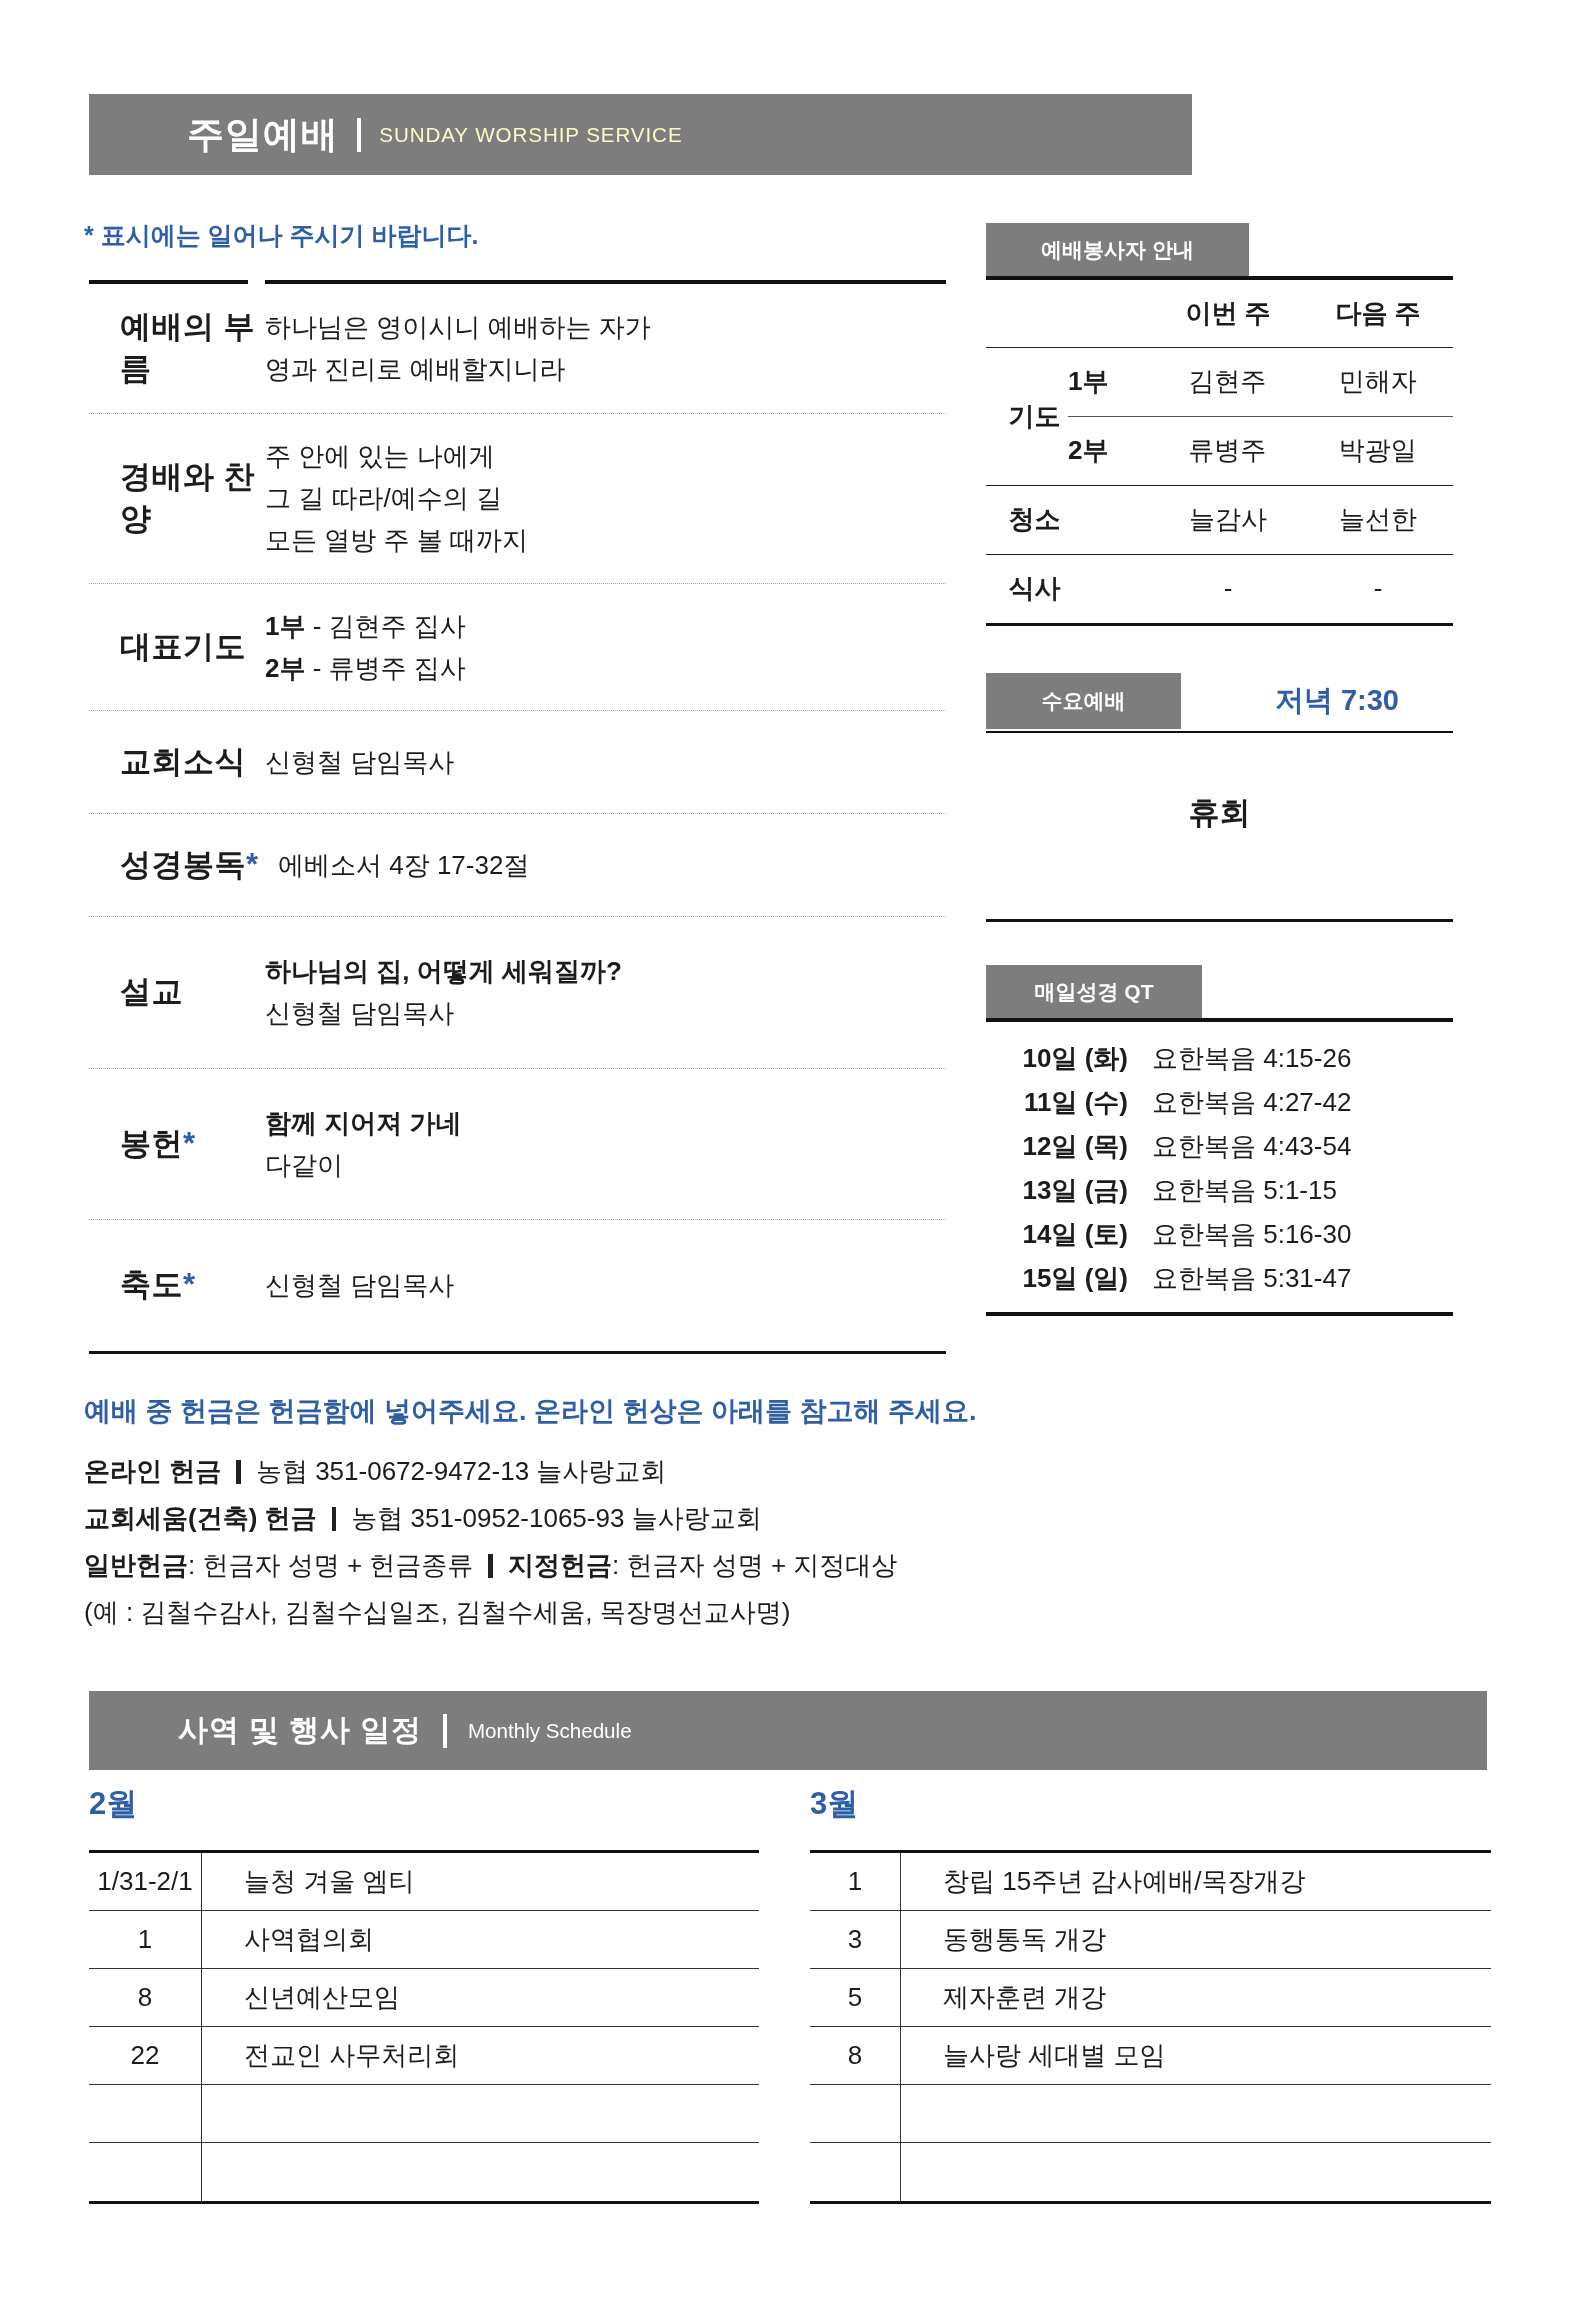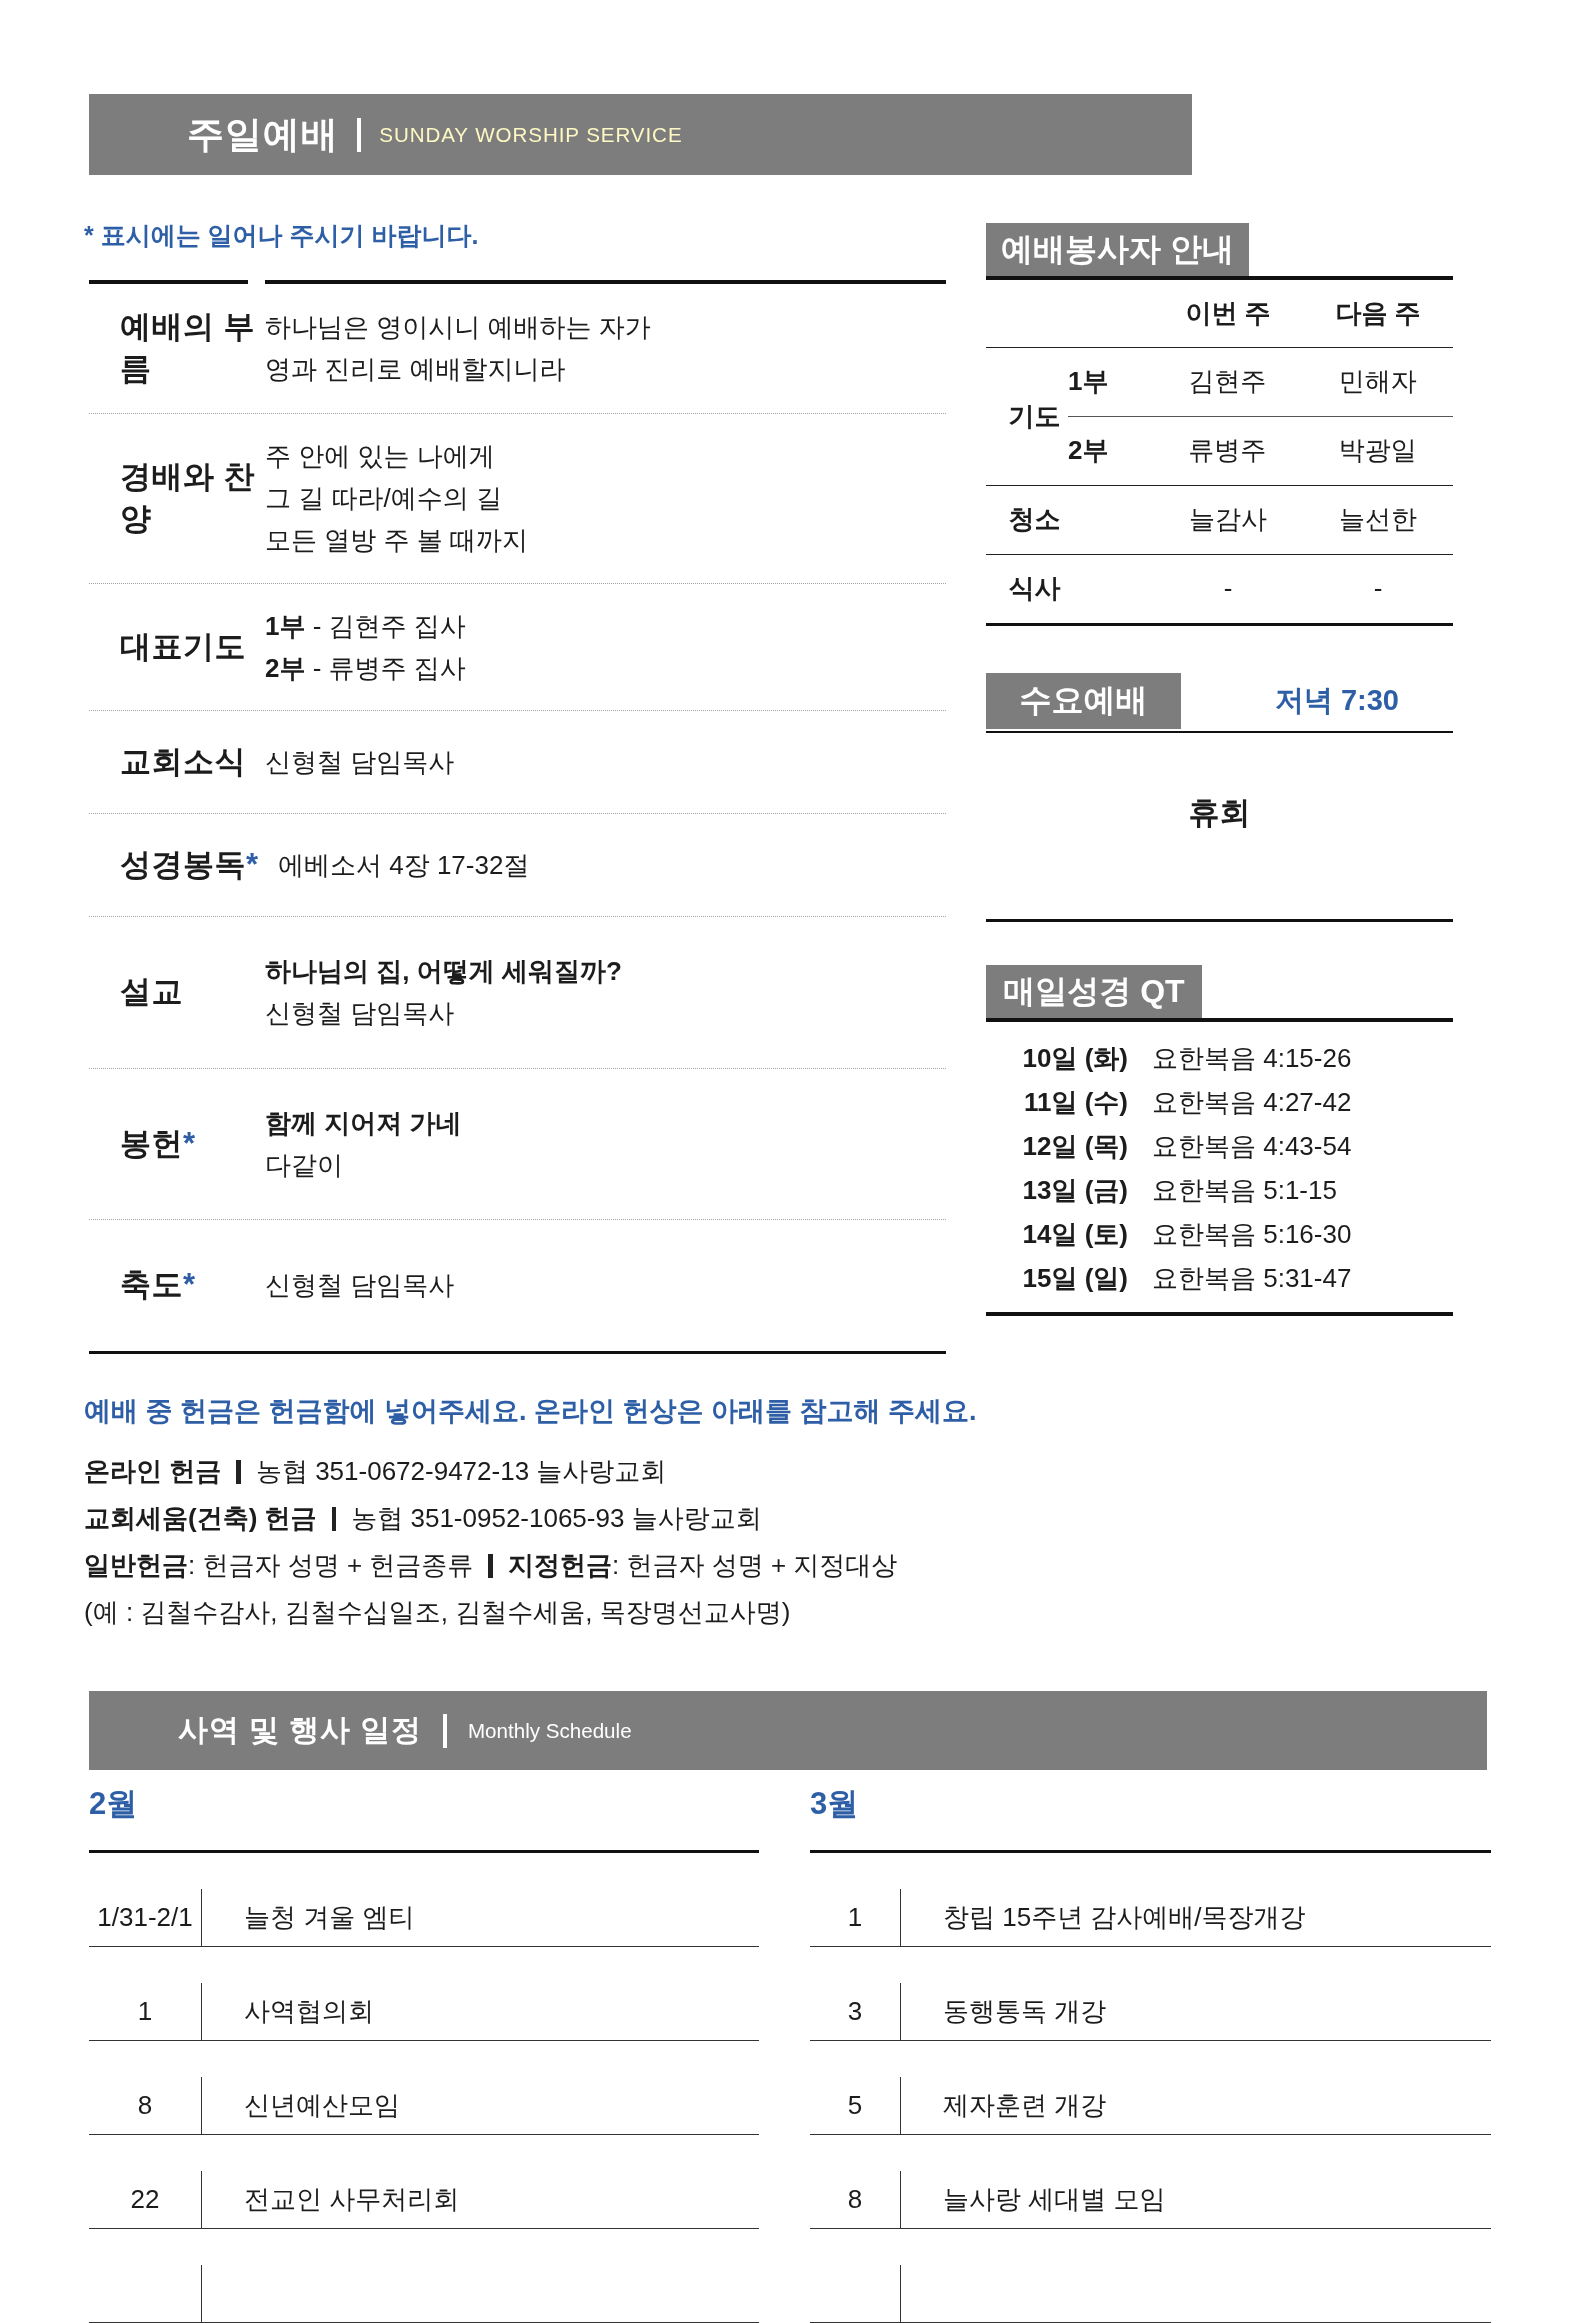--- a/index.html
+++ b/index.html
@@ -36,21 +36,21 @@
   .worship-topline .seg1{width:159px;}
   .worship-topline .seg2{flex:1;}
   .worship-row{display:flex;align-items:center;border-bottom:1.9px dotted #a3a3a3;box-sizing:border-box;}
   .worship-row:last-of-type{border-bottom:none;}
   .worship-label{width:176px;padding-left:31px;box-sizing:border-box;font-size:31px;font-weight:bold;letter-spacing:0.5px;flex-shrink:0;}
   .worship-label .star{color:var(--accent);}
   .worship-content{flex:1;font-size:26px;line-height:1.62;}
   .worship-bottomline{height:3.7px;background:var(--line);}
 
   
-  .badge{background:var(--gray);color:#fff;font-weight:bold;font-size:32px;
+  .badge{background:var(--gray);color:#fff;font-weight:bold;font-size:21px;
     display:flex;align-items:center;justify-content:center;box-sizing:border-box;}
 
   .vol-wrap{position:absolute;left:986px;top:223px;width:467px;}
   .vol-badge{width:263px;height:53px;}
   .hline4{height:3.7px;background:var(--line);}
   .vol-header{display:flex;height:67px;align-items:center;border-bottom:1.9px solid #222;font-weight:bold;font-size:26px;}
   .vol-header .spacer{width:167px;}
   .vol-header .col{flex:1;text-align:center;}
   .vol-group{display:flex;border-bottom:1.9px solid #222;}
   .vol-group-label{width:82px;display:flex;align-items:center;padding-left:22.5px;box-sizing:border-box;font-weight:bold;font-size:26px;}
@@ -92,21 +92,21 @@
     display:flex;align-items:center;padding-left:89px;box-sizing:border-box;gap:20.6px;
   }
   .monthly-bar .t-ko{font-size:30px;font-weight:bold;color:#fff;letter-spacing:0.9px;}
   .monthly-bar .t-en{font-size:20.6px;color:#fff;}
   .month-label{position:absolute;top:1783px;font-size:31px;font-weight:bold;color:var(--accent);}
   .month-label.feb{left:89px;}
   .month-label.mar{left:810px;}
   .sched{position:absolute;top:1850px;border-top:3.7px solid var(--line);border-bottom:3.7px solid var(--line);}
   .sched.feb{left:89px;width:670px;}
   .sched.mar{left:810px;width:681px;}
-  .sched-row{display:flex;height:58px;border-bottom:0.9px solid #333;box-sizing:border-box;align-items:stretch;font-size:26px;margin-top:36px;}
+  .sched-row{display:flex;height:58px;border-bottom:0.9px solid #333;box-sizing:border-box;align-items:stretch;font-size:26px;}
   .sched-row:last-child{border-bottom:none;}
   .sched-date{border-right:1.9px solid #333;display:flex;align-items:center;justify-content:center;flex-shrink:0;}
   .sched.feb .sched-date{width:112px;}
   .sched.mar .sched-date{width:90px;}
   .sched-event{display:flex;align-items:center;padding-left:42px;}
 </style>
 </head>
 <body>
 
 <div class="page">

